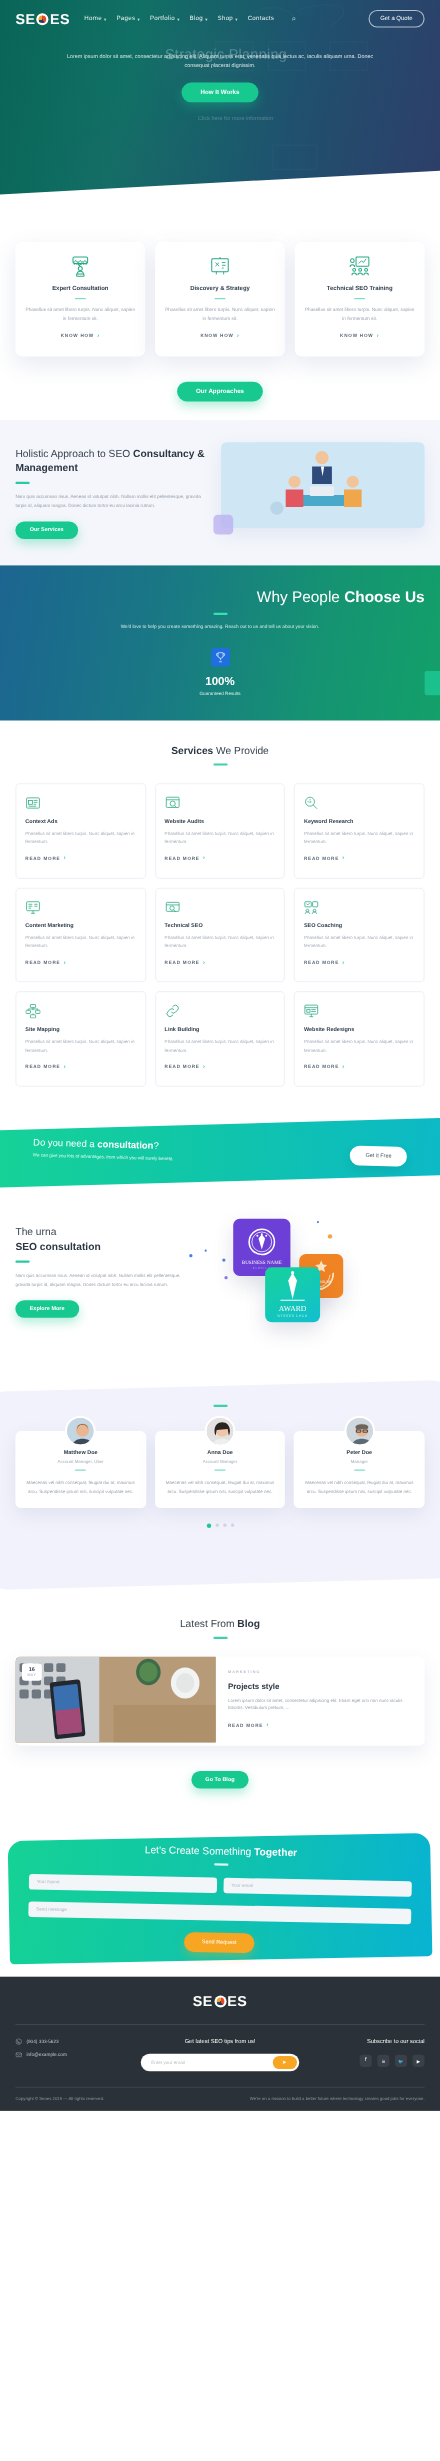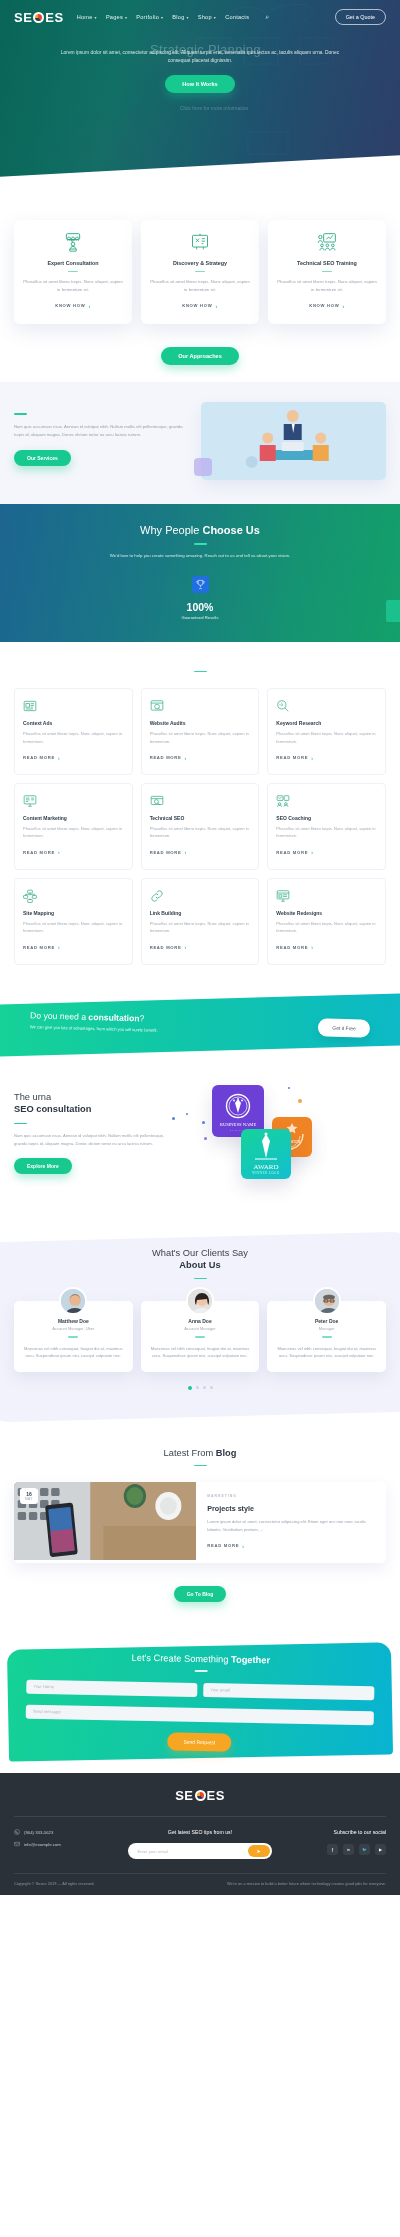--- a/index.html
+++ b/index.html
@@ -100,21 +100,21 @@
     background:#cfe6f5; border-radius:5px; height:78px; position:relative; overflow:hidden;
     box-shadow:0 6px 16px rgba(100,120,180,.12);
   }
   .sq-purple{position:absolute;width:18px;height:18px;border-radius:4px;background:#b9aeef;opacity:.75;left:-7px;bottom:4px;}
 
   
   .why {
     background:linear-gradient(100deg,#1c6591 0%,#197a83 40%,#159372 72%,#13a06a 100%);
     padding:20px 14px 22px; text-align:center; position:relative; overflow:hidden;
   }
-  .why h2 { font-size:11px; color:#fff; font-weight:400; }
+  .why h2 { font-size:14px; color:#fff; font-weight:400;text-align:right; }
   .why h2 b{font-weight:bold;}
   .divider-c { width:13px; height:1.6px; background:#37e0b0; margin:7px auto 0; border-radius:2px; }
   .why p { font-size:4.3px; line-height:1.8; color:#d6ece8; margin-top:7px; padding:0 58px; }
   .stats { display:flex; margin-top:16px; }
   .stat { flex:1; text-align:center; }
   .stat .sq {
     width:17px;height:17px;border-radius:3px;background:#1f6fe0;margin:0 auto;
     display:flex;align-items:center;justify-content:center;
   }
   .stat .sq svg{width:11px;height:11px;}
@@ -404,20 +404,21 @@
     </div>
   </div>
 </div>
 
 <div class="center-btn">
   <span class="btn-green">Our Approaches</span>
 </div>
 
 <div class="holistic">
   <div class="hol-left">
+    <h2><span>Holistic Approach to SEO </span><b>Consultancy &amp; Management</b></h2>
     <div class="divider-left"></div>
     <p>Nam quis accumsan risus. Aenean id volutpat nibh. Nullam mollis elit pellentesque, gravida turpis id, aliquam magna. Donec dictum tortor eu arcu lacinia rutrum.</p>
     <span class="btn-green sm">Our Services</span>
   </div>
   <div class="hol-right">
     <div class="hol-img">
       <svg viewBox="0 0 120 78" width="100%" height="100%">
         <rect x="0" y="0" width="120" height="78" fill="#cfe6f5"></rect>
         <rect x="28" y="48" width="62" height="10" rx="2" fill="#4aa8c9"></rect>
         <rect x="48" y="40" width="22" height="9" rx="1" fill="#e8eef4"></rect>
@@ -449,20 +450,21 @@
               <path d="M12 14v4M9 21h6"></path>
             </svg>
       </div>
       <div class="num">100%</div>
       <div class="lbl">Guaranteed Results</div>
     </div>
   </div>
 </div>
 
 <div class="services">
+  <h2><b>Services</b><span> We Provide</span></h2>
   <div class="divider-c" style="background:#3ed0ac"></div>
   <div class="svc-grid">
 
     <div class="svc">
       <div class="ic"><svg viewBox="0 0 24 24" fill="none" stroke="#2aa882" stroke-width="1.2">
               <rect x="2" y="4" width="20" height="16" rx="1.5"></rect>
               <rect x="5" y="8" width="6" height="6"></rect>
               <path d="M13 8h6M13 11h6M13 14h4M5 17h12"></path>
             </svg></div>
       <h4>Context Ads</h4>
@@ -654,21 +656,20 @@
         <text x="25" y="40" fill="#fff" font-size="7" text-anchor="middle" font-family="Liberation Serif, serif">AWARD</text>
         <text x="25" y="45" fill="#c8f4ee" font-size="3" text-anchor="middle" letter-spacing=".6" font-family="Liberation Serif, serif">WINNER LOGO</text>
       </svg>
     </div>
   </div>
 </div>
 
 <div class="testi-outer">
   <div class="testi-bg"></div>
   <div class="testi">
-    <h2><span>What's Our Clients Say</span><b>About Us</b></h2>
     <div class="divider-c" style="background:#3ed0ac"></div>
     <div class="t-grid">
 
       <div class="tcard">
         <div class="avatar">
           <svg viewBox="0 0 28 28" width="28" height="28">
                 <rect width="28" height="28" fill="#c3d6e4"></rect>
                 <circle cx="14" cy="11" r="6" fill="#e8b792"></circle>
                 <path d="M14 6a5 5 0 0 1 5 4.5c0-3-2-5-5-5s-5 2-5 5A5 5 0 0 1 14 6z" fill="#5b4433"></path>
                 <path d="M4 28c0-6 4.5-9 10-9s10 3 10 9z" fill="#3f4a57"></path>

